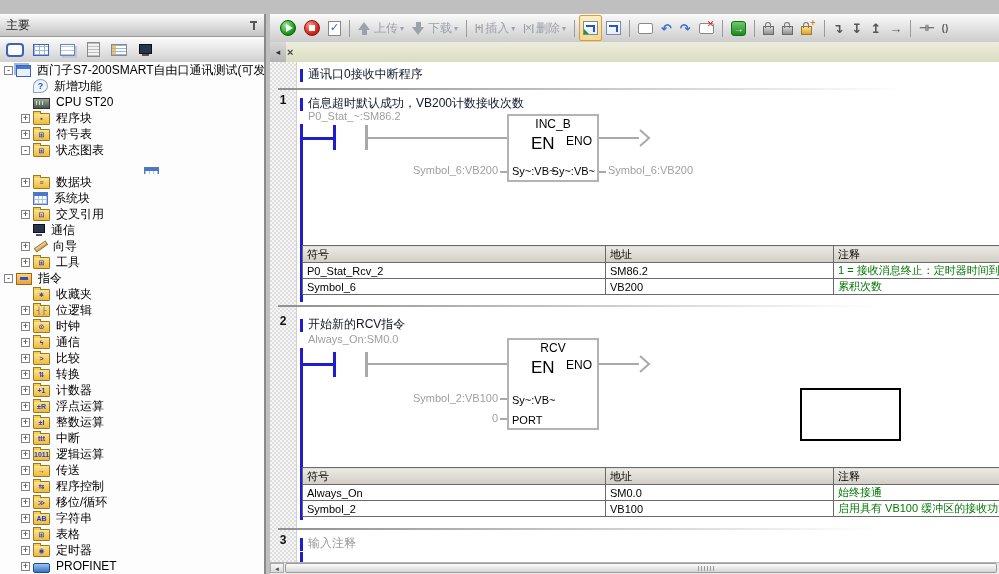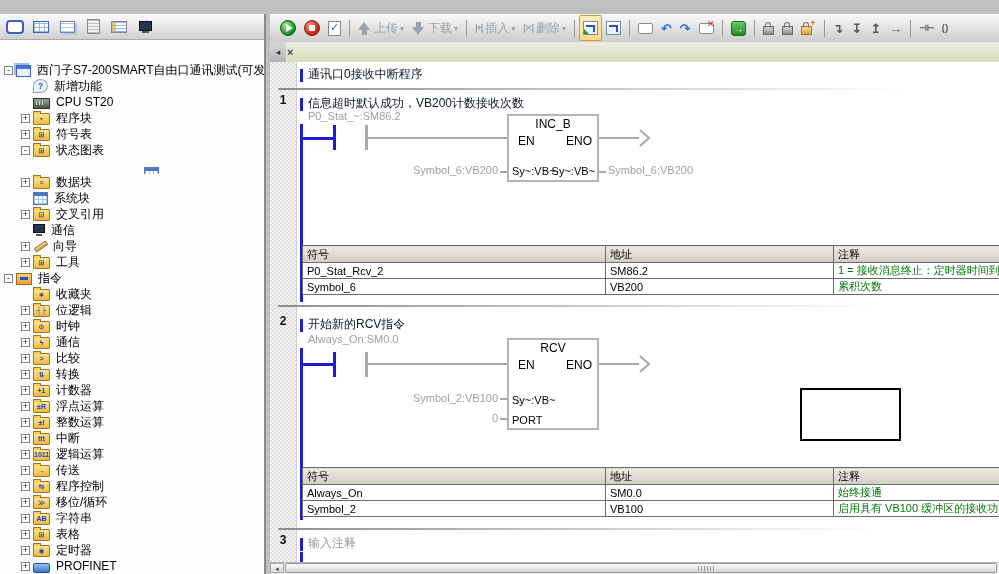--- a/index.html
+++ b/index.html
@@ -104,21 +104,21 @@
   .marker{position:absolute;width:3px;height:13px;background:#1e1ecf;}
   .comment{position:absolute;font-size:12px;color:#0f172a;white-space:nowrap;}
   .comment.ph{color:#9a9a9a;}
   .hsep{position:absolute;height:2px;background:linear-gradient(to right,#8f8f8f,#dedede 70%,rgba(255,255,255,0));}
   .glabel{position:absolute;font-size:11px;color:#9f9f9f;white-space:nowrap;}
   .bluebar{position:absolute;background:#1e1ecf;}
   .wire{position:absolute;background:#a9a9a9;}
   .grayleg{position:absolute;width:3px;background:#a9a9a9;}
   .lbox{position:absolute;border:2px solid #b3b3b3;background:#fff;box-sizing:border-box;}
   .btitle{text-align:center;font-size:12px;color:#000;margin-top:1px;}
-  .ben{position:absolute;left:9px;top:18px;font-size:12px;color:#000;}
+  .ben{position:absolute;left:22px;top:18px;font-size:17px;color:#000;}
   .beno{position:absolute;right:5px;top:18px;font-size:12px;color:#000;}
   .bparam{position:absolute;font-size:11px;color:#000;white-space:nowrap;}
   .opl{position:absolute;text-align:right;font-size:11px;color:#9f9f9f;white-space:nowrap;}
   .opr{position:absolute;font-size:11px;color:#9f9f9f;white-space:nowrap;}
   .warrow{position:absolute;width:12px;height:18px;}
   .emptybox{position:absolute;border:2px solid #000;background:#fff;}
   
   .symtable{position:absolute;border-collapse:collapse;table-layout:fixed;background:#fff;}
   .symtable th,.symtable td{border:1px solid #6a6a6a;font-size:11px;font-weight:normal;text-align:left;padding:0 4px;height:15px;overflow:hidden;white-space:nowrap;}
   .symtable th{background:linear-gradient(#eceae4,#d0cdc4);height:16px;color:#000;}
@@ -129,20 +129,24 @@
   #hs-thumb{position:absolute;left:15px;right:2px;top:0;height:10px;background:linear-gradient(#fdfdfd,#d5d5d5);border:1px solid #9a9a9a;border-radius:2px;box-sizing:border-box;}
   #hs-thumb::after{content:"";position:absolute;left:58%;top:2px;width:16px;height:5px;background:repeating-linear-gradient(90deg,#999 0 1px,transparent 1px 3px);}
 </style>
 </head>
 <body>
 
 <div id="app">
 
 
   <div id="left-panel">
+    <div id="lp-header">
+      <span id="lp-title">主要</span>
+      <span class="pin"></span>
+    </div>
     <div id="left-toolbar">
         <div class="ltbtn">
           <span class="li li-program-block"></span>
         </div>
         <div class="ltbtn">
           <span class="li li-symbol-table"></span>
         </div>
         <div class="ltbtn">
           <span class="li li-status-chart"></span>
         </div>

